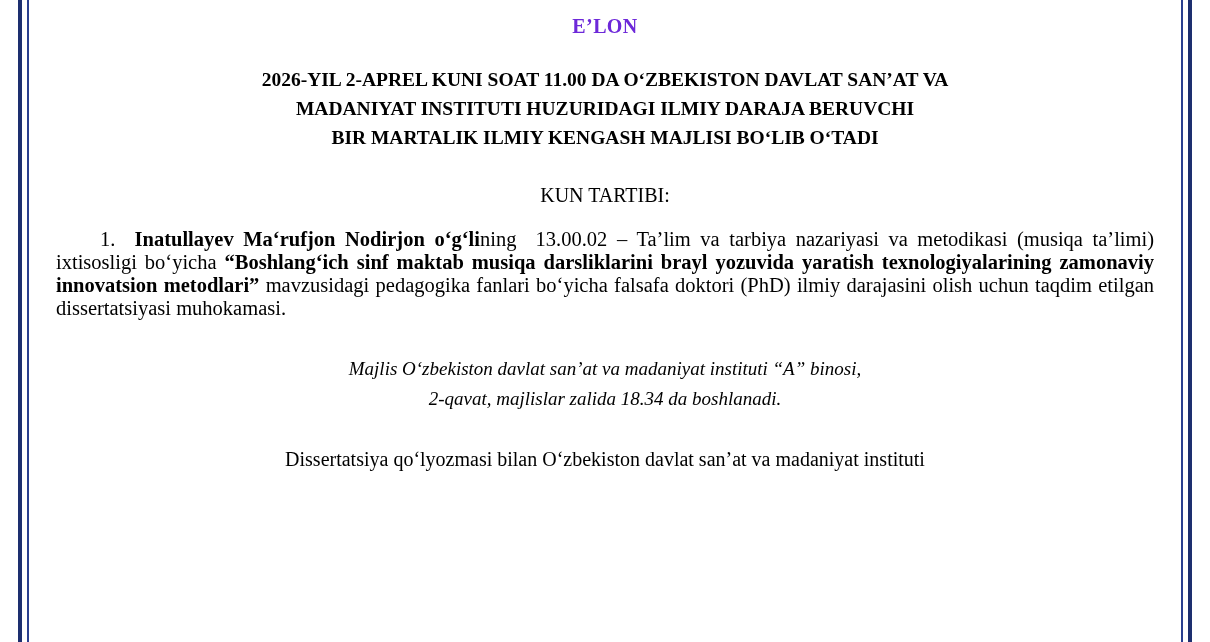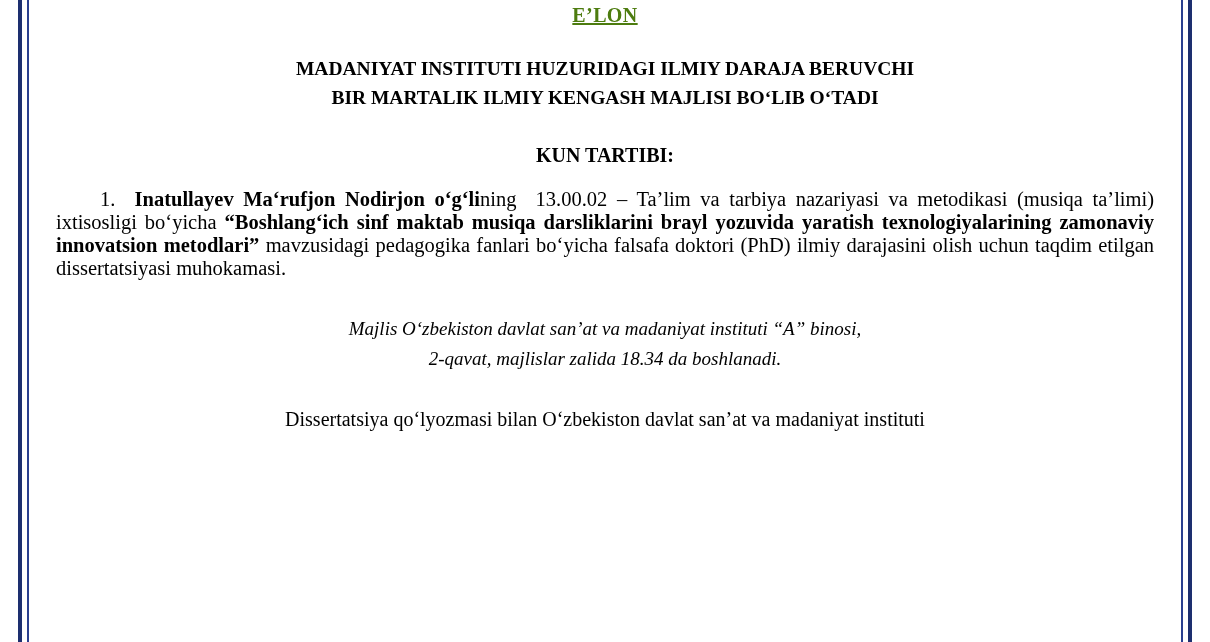--- a/index.html
+++ b/index.html
@@ -45,42 +45,41 @@
     right: 56px;
     top: 0px;
     bottom: 0px;
     box-sizing: border-box;
   }
   .doc-title {
     text-align: center;
     font-weight: bold;
     font-size: 20px;
     letter-spacing: 0.4px;
-    color: #4d7c0f;
+    color: #6d28d9;
     margin: 0;
-    padding-top: 2px;
+    padding-top: 13px;
     line-height: 26px;
-    text-decoration: underline;
   }
   .headline {
     text-align: center;
     font-weight: bold;
     font-size: 19.5px;
     color: #000000;
     margin: 0;
     padding-top: 26px;
     line-height: 29px;
   }
   .headline .hl-line {
     display: block;
     white-space: nowrap;
   }
   .agenda-title {
     text-align: center;
-    font-weight: bold;
+    font-weight: normal;
     font-size: 20px;
     color: #000000;
     margin: 0;
     padding-top: 30px;
     line-height: 26px;
   }
   .body-par {
     text-align: justify;
     text-justify: inter-word;
     font-size: 20.5px;
@@ -123,20 +122,21 @@
 <div class="page">
 
   <div class="frame-outer"></div>
   <div class="frame-inner"></div>
 
   <div class="content">
 
     <h1 class="doc-title">E’LON</h1>
 
     <div class="headline">
+      <span class="hl-line">2026-YIL 2-APREL KUNI SOAT 11.00 DA O‘ZBEKISTON DAVLAT SAN’AT VA</span>
       <span class="hl-line">MADANIYAT INSTITUTI HUZURIDAGI ILMIY DARAJA BERUVCHI</span>
       <span class="hl-line">BIR MARTALIK ILMIY KENGASH MAJLISI BO‘LIB O‘TADI</span>
     </div>
 
     <h2 class="agenda-title">KUN TARTIBI:</h2>
 
     <p class="body-par"><span>1.</span>&nbsp; <b>Inatullayev Ma‘rufjon Nodirjon o‘g‘li</b><span>ning</span>&nbsp; <span>13.00.02 – Ta’lim va tarbiya nazariyasi va metodikasi (musiqa ta’limi) ixtisosligi bo‘yicha</span> <b>“Boshlang‘ich sinf maktab musiqa darsliklarini brayl yozuvida yaratish texnologiyalarining zamonaviy innovatsion metodlari”</b> <span>mavzusidagi pedagogika fanlari bo‘yicha falsafa doktori (PhD) ilmiy darajasini olish uchun taqdim etilgan dissertatsiyasi muhokamasi.</span></p>
 
     <div class="note-italic">
       <span class="ni-line">Majlis O‘zbekiston davlat san’at va madaniyat instituti “A” binosi,</span>

